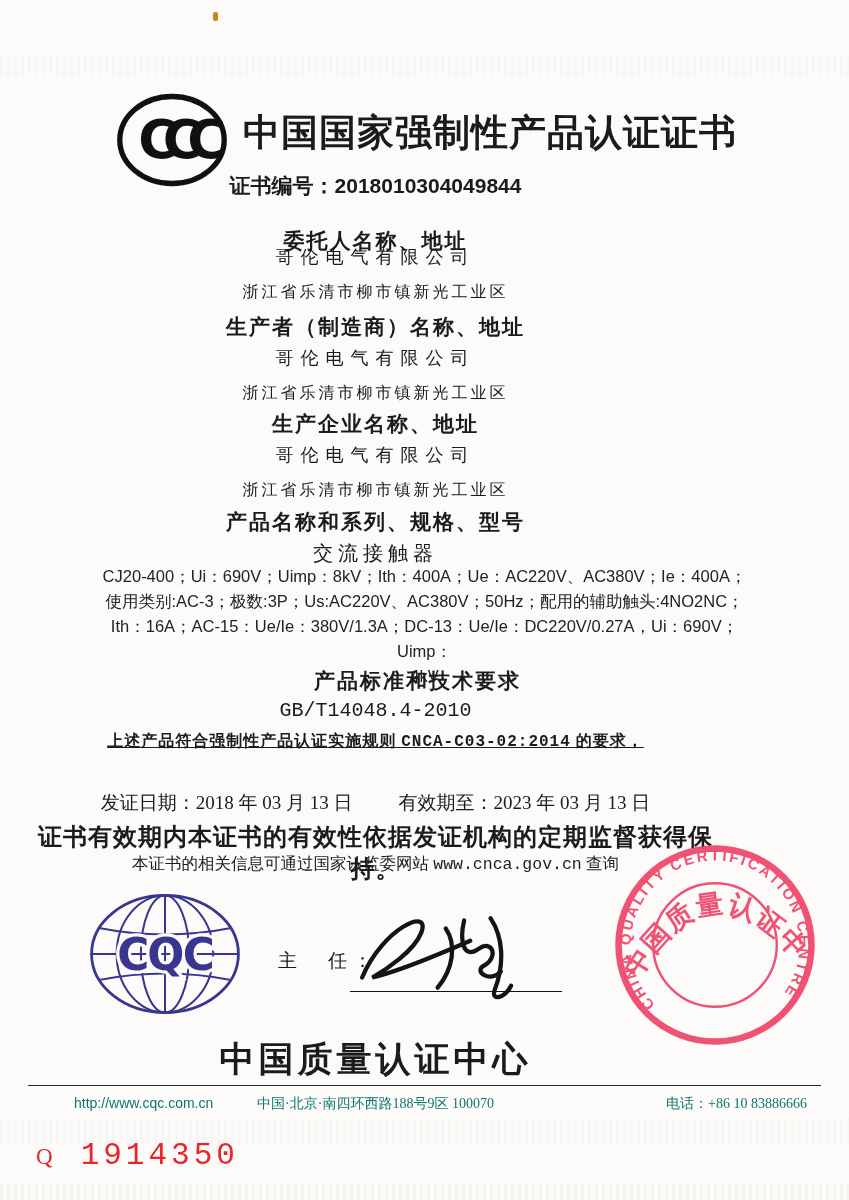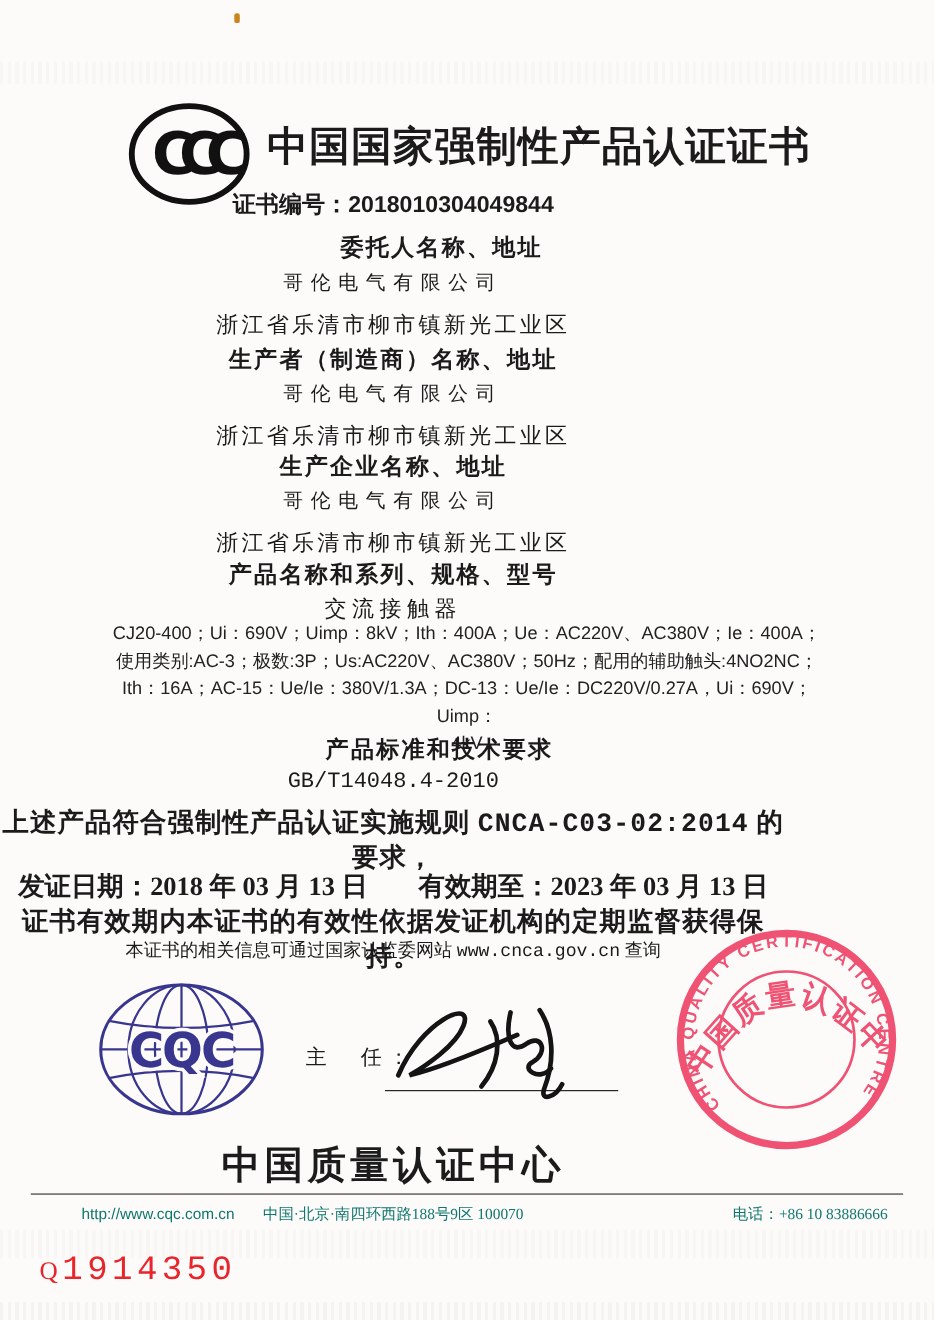--- a/index.html
+++ b/index.html
@@ -3,65 +3,65 @@
 <meta charset="utf-8">
 <style>
   html,body{margin:0;padding:0;}
   body{background:#e9e7e2;}
   .page{
     position:relative; width:849px; height:1200px; margin:0 auto;
     background:#fcfbf9; overflow:hidden; color:#1b1b1b;
     font-family:"Liberation Serif","DejaVu Serif",serif;
   }
   .abs{position:absolute;}
-  .ctr{left:0; width:715px; text-align:center;}
+  .ctr{left:0; width:715px; text-align:center;padding-left:18px;}
 
   
   .tex{
     left:0; width:849px; opacity:.5;
     background:repeating-linear-gradient(90deg, rgba(120,115,100,.07) 0 3px, transparent 3px 7px);
   }
   .speck{width:5px;height:9px;background:#c8861f;border-radius:2px;}
 
   
   .title{font-size:37px;font-weight:bold;letter-spacing:1px;}
   .certno{font-size:21px;font-weight:bold;}
   .certno .digits{font-family:"Liberation Sans","DejaVu Sans",sans-serif;}
 
   .sec-head{font-size:21px;font-weight:bold;letter-spacing:2px;}
   .sec-name{font-size:18px;letter-spacing:7px;}
-  .sec-addr{font-size:20px;letter-spacing:3px;}
+  .sec-addr{font-size:16px;letter-spacing:3px;}
 
   .prod-name{font-size:20px;letter-spacing:5px;}
   .specs{left:84px;width:681px;text-align:center;
     font-family:"Liberation Sans","DejaVu Sans",sans-serif;
     font-size:16.5px;line-height:25px;color:#222;}
   .std-val{font-size:20px;font-family:"Liberation Mono","DejaVu Sans Mono",monospace;}
 
-  .stmt{font-size:24px;font-weight:bold;letter-spacing:1px;}
+  .stmt{font-size:16px;font-weight:bold;letter-spacing:1px;text-decoration:underline;}
   .stmt .code{font-family:"Liberation Mono","DejaVu Sans Mono",monospace;}
 
-  .dates{font-size:24px;font-weight:bold;}
+  .dates{font-size:19px;font-weight:normal;}
   .dates .gap{display:inline-block;width:46px;}
   .note-validity{font-size:24px;font-weight:bold;letter-spacing:1px;}
   .note-info{font-size:16.5px;}
   .note-info .code{font-family:"Liberation Mono","DejaVu Sans Mono",monospace;}
 
   .director{font-size:19px;letter-spacing:6px;}
   .sig-line{height:0;border-bottom:1.6px solid #111;}
   .org-name{font-size:35px;font-weight:bold;letter-spacing:4px;
     font-family:"Liberation Sans","DejaVu Sans",sans-serif;}
 
   .divider{height:0;border-bottom:1.6px solid #2a2a2a;}
   .foot{font-size:14px;color:#0f766e;}
   .foot-web{font-family:"Liberation Sans","DejaVu Sans",sans-serif;}
 
   .serial{white-space:nowrap;}
   .serial .q{font-size:23px;color:#e8252b;font-family:"Liberation Serif",serif;}
-  .serial .num{font-size:31px;color:#e8252b;letter-spacing:4px;margin-left:4px;
+  .serial .num{font-size:31px;color:#e8252b;letter-spacing:4px;margin-left:28px;
     font-family:"Liberation Mono","DejaVu Sans Mono",monospace;}
 </style>
 </head>
 <body>
 
 <div class="page">
 
   <div class="abs tex" style="top:56px;height:20px;"></div>
   <div class="abs tex" style="top:1118px;height:26px;"></div>
   <div class="abs tex" style="top:1184px;height:16px;opacity:.8;"></div>
@@ -70,21 +70,21 @@
   <svg class="abs" style="left:114px;top:90px;" width="116" height="100" viewBox="0 0 120 100">
     <ellipse cx="60" cy="50" rx="54" ry="45" fill="none" stroke="#111" stroke-width="5.5"></ellipse>
     <text x="63" y="69" text-anchor="middle" font-family="DejaVu Sans, sans-serif" font-size="55" font-weight="bold" letter-spacing="-15" fill="#111">CCC</text>
   </svg>
 
   <div class="abs title" style="left:235px;top:108px;width:510px;text-align:center;">中国国家强制性产品认证证书</div>
   <div class="abs ctr certno" style="top:172px;">
     <span>证书编号：</span><span class="digits">2018010304049844</span>
   </div>
 
-  <div class="abs ctr sec-head" style="top:211px;margin-left:44px;">委托人名称、地址</div>
+  <div class="abs ctr sec-head" style="top:227px;">委托人名称、地址</div>
   <div class="abs ctr sec-name" style="top:245px;">哥伦电气有限公司</div>
   <div class="abs ctr sec-addr" style="top:282px;">浙江省乐清市柳市镇新光工业区</div>
 
   <div class="abs ctr sec-head" style="top:313px;">生产者（制造商）名称、地址</div>
   <div class="abs ctr sec-name" style="top:346px;">哥伦电气有限公司</div>
   <div class="abs ctr sec-addr" style="top:383px;">浙江省乐清市柳市镇新光工业区</div>
 
   <div class="abs ctr sec-head" style="top:410px;">生产企业名称、地址</div>
   <div class="abs ctr sec-name" style="top:443px;">哥伦电气有限公司</div>
   <div class="abs ctr sec-addr" style="top:480px;">浙江省乐清市柳市镇新光工业区</div>

